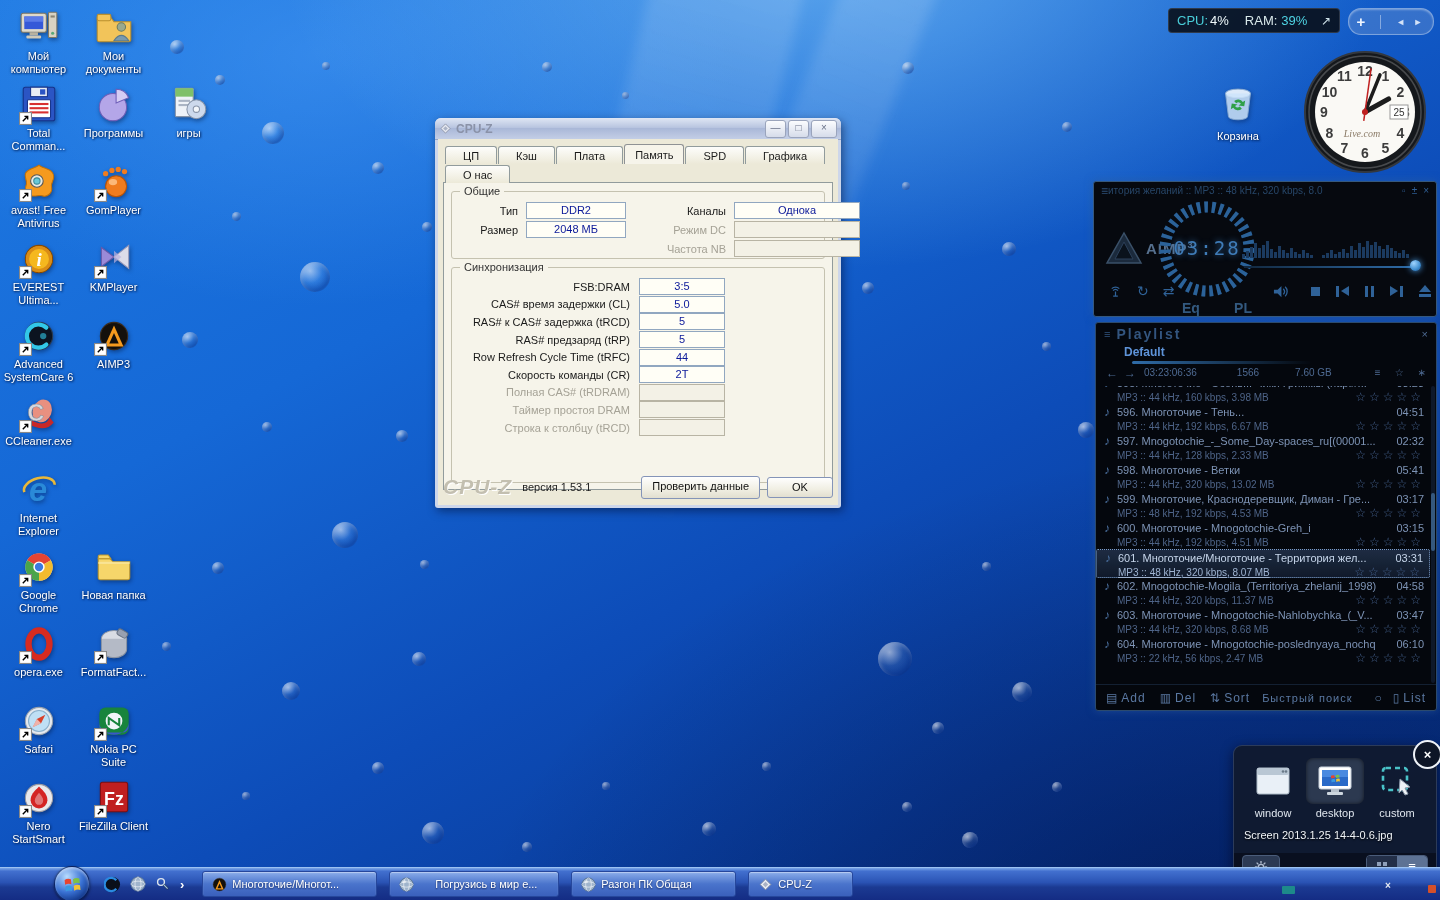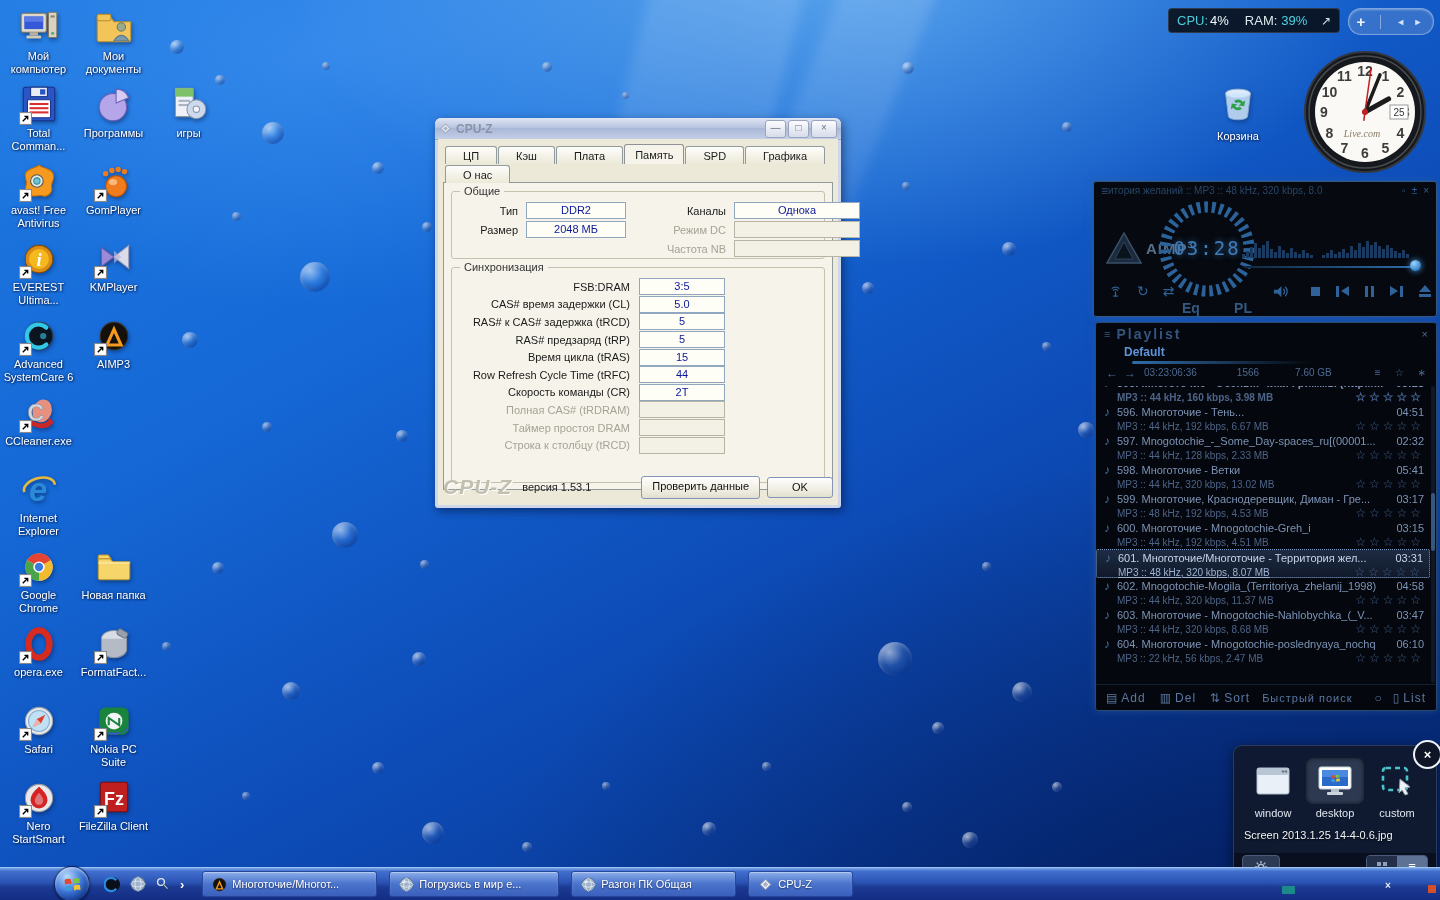--- a/index.html
+++ b/index.html
@@ -130,21 +130,21 @@
   .pl-close{cursor:pointer;color:#4e6a92;}
   .pl-tabs{height:20px;padding-left:28px;}
   .pl-tab{color:#5e93d8;font-weight:bold;font-size:12px;cursor:pointer;}
   .pl-tab-bar{height:3px;width:180px;margin:2px 0 0 8px;background:linear-gradient(90deg,#2f6ca8,rgba(47,108,168,0));border-radius:2px;}
   .pl-stats{display:flex;align-items:center;height:15px;padding:0 10px;color:#4e6a92;font-size:10px;gap:6px;}
   .pl-stats .st-arrow{font-size:12px;cursor:pointer;}
   .pl-stats .st-time{margin-left:2px;} .pl-stats .st-count{margin-left:34px;} .pl-stats .st-size{margin-left:30px;}
   .pl-stats .st-ico{margin-left:auto;cursor:pointer;} .pl-stats .st-ico2,.pl-stats .st-ico3{cursor:pointer;margin-left:8px;}
   .pl-list{position:absolute;top:63px;bottom:27px;left:0;right:6px;overflow:hidden;}
   .trk{height:29px;padding:0 6px 0 8px;box-sizing:border-box;}
-  .trk.clip{margin-top:-11px;font-weight:bold;}
+  .trk.clip{margin-top:-11px;}
   .trk .l1{display:flex;align-items:center;height:15px;}
   .trk .note{width:13px;color:#4a6f9e;font-size:12px;}
   .trk .ttl{flex:1;white-space:nowrap;overflow:hidden;}
   .trk .tm{margin-left:5px;}
   .trk .l2{display:flex;align-items:center;height:14px;padding-left:13px;color:#4e6488;font-size:10px;}
   .trk .inf{flex:1;}
   .trk .stars{color:#44608c;font-size:12px;letter-spacing:3px;}
   .trk.selected{background:linear-gradient(rgba(92,130,190,.30),rgba(58,92,148,.22));
     border:1px dotted #7b9cc8;border-radius:2px;}
   .trk.selected .ttl,.trk.selected .tm{color:#c6d5ea;}
@@ -574,24 +574,20 @@
               </div>
               <div class="t-row">
                 <span class="t-label">RAS# к CAS# задержка (tRCD)</span>
                 <span class="f-box t-box">5</span>
               </div>
               <div class="t-row">
                 <span class="t-label">RAS# предзаряд (tRP)</span>
                 <span class="f-box t-box">5</span>
               </div>
               <div class="t-row">
-                <span class="t-label">Время цикла (tRAS)</span>
-                <span class="f-box t-box">15</span>
-              </div>
-              <div class="t-row">
                 <span class="t-label">Row Refresh Cycle Time (tRFC)</span>
                 <span class="f-box t-box">44</span>
               </div>
               <div class="t-row">
                 <span class="t-label">Скорость команды (CR)</span>
                 <span class="f-box t-box">2T</span>
               </div>
               <div class="t-row disabled">
                 <span class="t-label">Полная CAS# (tRDRAM)</span>
                 <span class="f-box t-box"></span>
@@ -1000,21 +996,21 @@
           </svg>
           <span style="overflow:hidden;text-overflow:ellipsis;">Многоточие/Многот...</span>
         </div>
         <div class="tb-btn" style="width: 150px;">
           <svg width="15" height="15" viewBox="0 0 16 16">
             <circle cx="8" cy="8" r="7" fill="#9fb4cc" stroke="#5a7494"></circle>
             <ellipse cx="8" cy="8" rx="3" ry="7" fill="none" stroke="rgba(255,255,255,.75)" stroke-width=".8"></ellipse>
             <ellipse cx="8" cy="8" rx="7" ry="2.8" fill="none" stroke="rgba(255,255,255,.75)" stroke-width=".8"></ellipse>
             <ellipse cx="5.5" cy="5" rx="2.4" ry="1.4" fill="rgba(255,255,255,.5)"></ellipse>
           </svg>
-          <span style="overflow:hidden;text-overflow:ellipsis;">Погрузись в мир е...</span>
+          <span style="overflow:hidden;text-overflow:ellipsis;margin-left:16px;">Погрузись в мир е...</span>
         </div>
         <div class="tb-btn" style="width: 145px;">
           <svg width="15" height="15" viewBox="0 0 16 16">
             <circle cx="8" cy="8" r="7" fill="#9fb4cc" stroke="#5a7494"></circle>
             <ellipse cx="8" cy="8" rx="3" ry="7" fill="none" stroke="rgba(255,255,255,.75)" stroke-width=".8"></ellipse>
             <ellipse cx="8" cy="8" rx="7" ry="2.8" fill="none" stroke="rgba(255,255,255,.75)" stroke-width=".8"></ellipse>
             <ellipse cx="5.5" cy="5" rx="2.4" ry="1.4" fill="rgba(255,255,255,.5)"></ellipse>
           </svg>
           <span style="overflow:hidden;text-overflow:ellipsis;">Разгон ПК Общая</span>
         </div>

